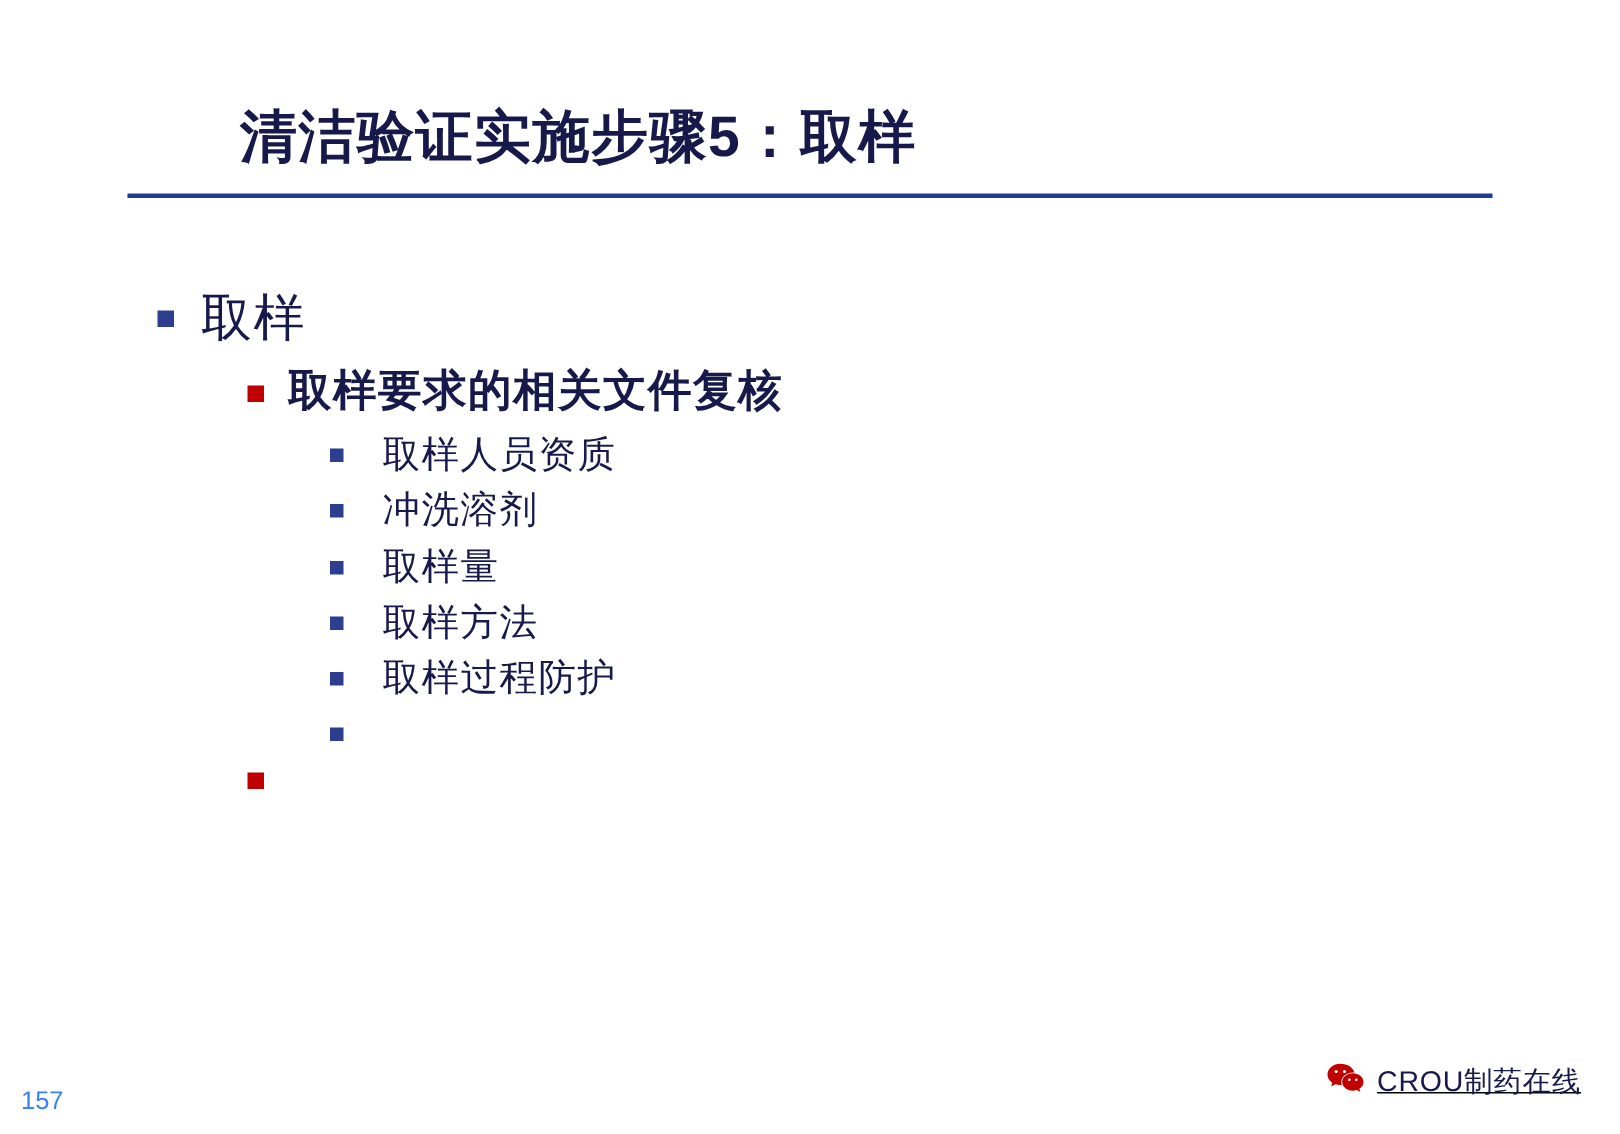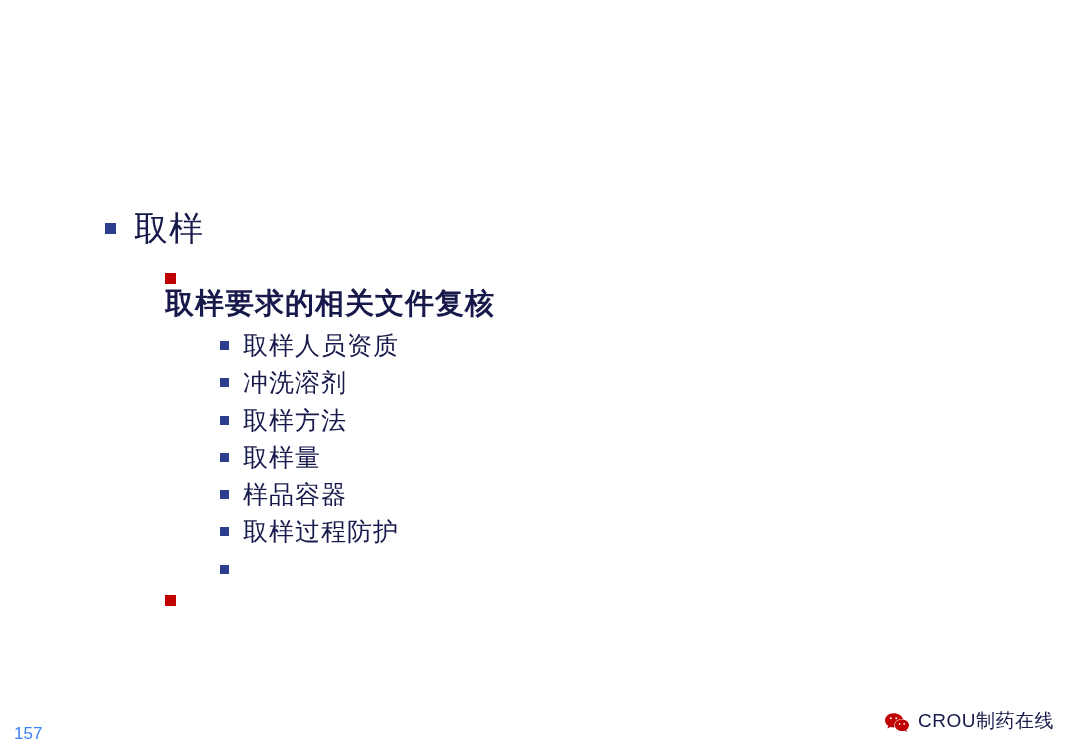--- a/index.html
+++ b/index.html
@@ -53,42 +53,40 @@
   }
 
   .bullet-row {
     display: flex;
     align-items: flex-start;
   }
 
   
   .lvl1 {
     margin-bottom: 6px;
-    margin-top: 16px;
   }
   .lvl1 .marker {
     width: 11px;
     height: 11px;
     background: #2c3f8f;
     margin-top: 17px;
     margin-right: 18px;
     flex: 0 0 auto;
   }
   .lvl1 .text {
     font-size: 34px;
     color: #17194a;
     line-height: 1.35;
     letter-spacing: 1px;
   }
 
   
   .lvl2 {
     margin-left: 60px;
     margin-bottom: 4px;
-    flex-direction: column;
   }
   .lvl2 .marker {
     width: 11px;
     height: 11px;
     background: #c00000;
     margin-top: 15px;
     margin-right: 16px;
     flex: 0 0 auto;
   }
   .lvl2 .text {
@@ -96,20 +94,21 @@
     font-weight: bold;
     color: #17194a;
     line-height: 1.35;
     letter-spacing: 1px;
   }
 
   
   .lvl3 {
     margin-left: 115px;
     margin-bottom: 1px;
+    gap: 12px;
   }
   .lvl3 .marker {
     width: 9px;
     height: 9px;
     background: #2c3f8f;
     margin-top: 14px;
     margin-right: 14px;
     flex: 0 0 auto;
   }
   .lvl3 .text {
@@ -132,39 +131,44 @@
     font-size: 17px;
     color: #3b82f6;
   }
 
   
   .watermark {
     position: absolute;
     right: 26px;
     bottom: 22px;
     display: flex;
-    align-items: flex-end;
+    align-items: flex-start;
+    text-decoration: underline;
   }
   .wechat-icon {
     width: 26px;
     height: 22px;
     margin-right: 8px;
     flex: 0 0 auto;
   }
   .watermark-text {
     font-size: 19px;
     color: #17194a;
     letter-spacing: 0.5px;
   }
 </style>
 </head>
 <body>
 
 <div class="slide">
 
+  <div class="title-area">
+    <div class="slide-title">清洁验证实施步骤5：取样</div>
+    <div class="title-rule"></div>
+  </div>
 
   <div class="content">
 
     <div class="bullet-row lvl1">
       <span class="marker"></span>
       <span class="text">取样</span>
     </div>
 
     <div class="bullet-row lvl2">
       <span class="marker"></span>
@@ -175,29 +179,25 @@
       <div class="bullet-row lvl3">
         <span class="marker"></span>
         <span class="text">取样人员资质</span>
       </div>
       <div class="bullet-row lvl3">
         <span class="marker"></span>
         <span class="text">冲洗溶剂</span>
       </div>
       <div class="bullet-row lvl3">
         <span class="marker"></span>
+        <span class="text">取样量</span>
+      </div>
+      <div class="bullet-row lvl3">
+        <span class="marker"></span>
         <span class="text">取样方法</span>
-      </div>
-      <div class="bullet-row lvl3">
-        <span class="marker"></span>
-        <span class="text">取样量</span>
-      </div>
-      <div class="bullet-row lvl3">
-        <span class="marker"></span>
-        <span class="text">样品容器</span>
       </div>
       <div class="bullet-row lvl3">
         <span class="marker"></span>
         <span class="text">取样过程防护</span>
       </div>
       <div class="bullet-row lvl3">
         <span class="marker"></span>
       </div>
     </div>
 

